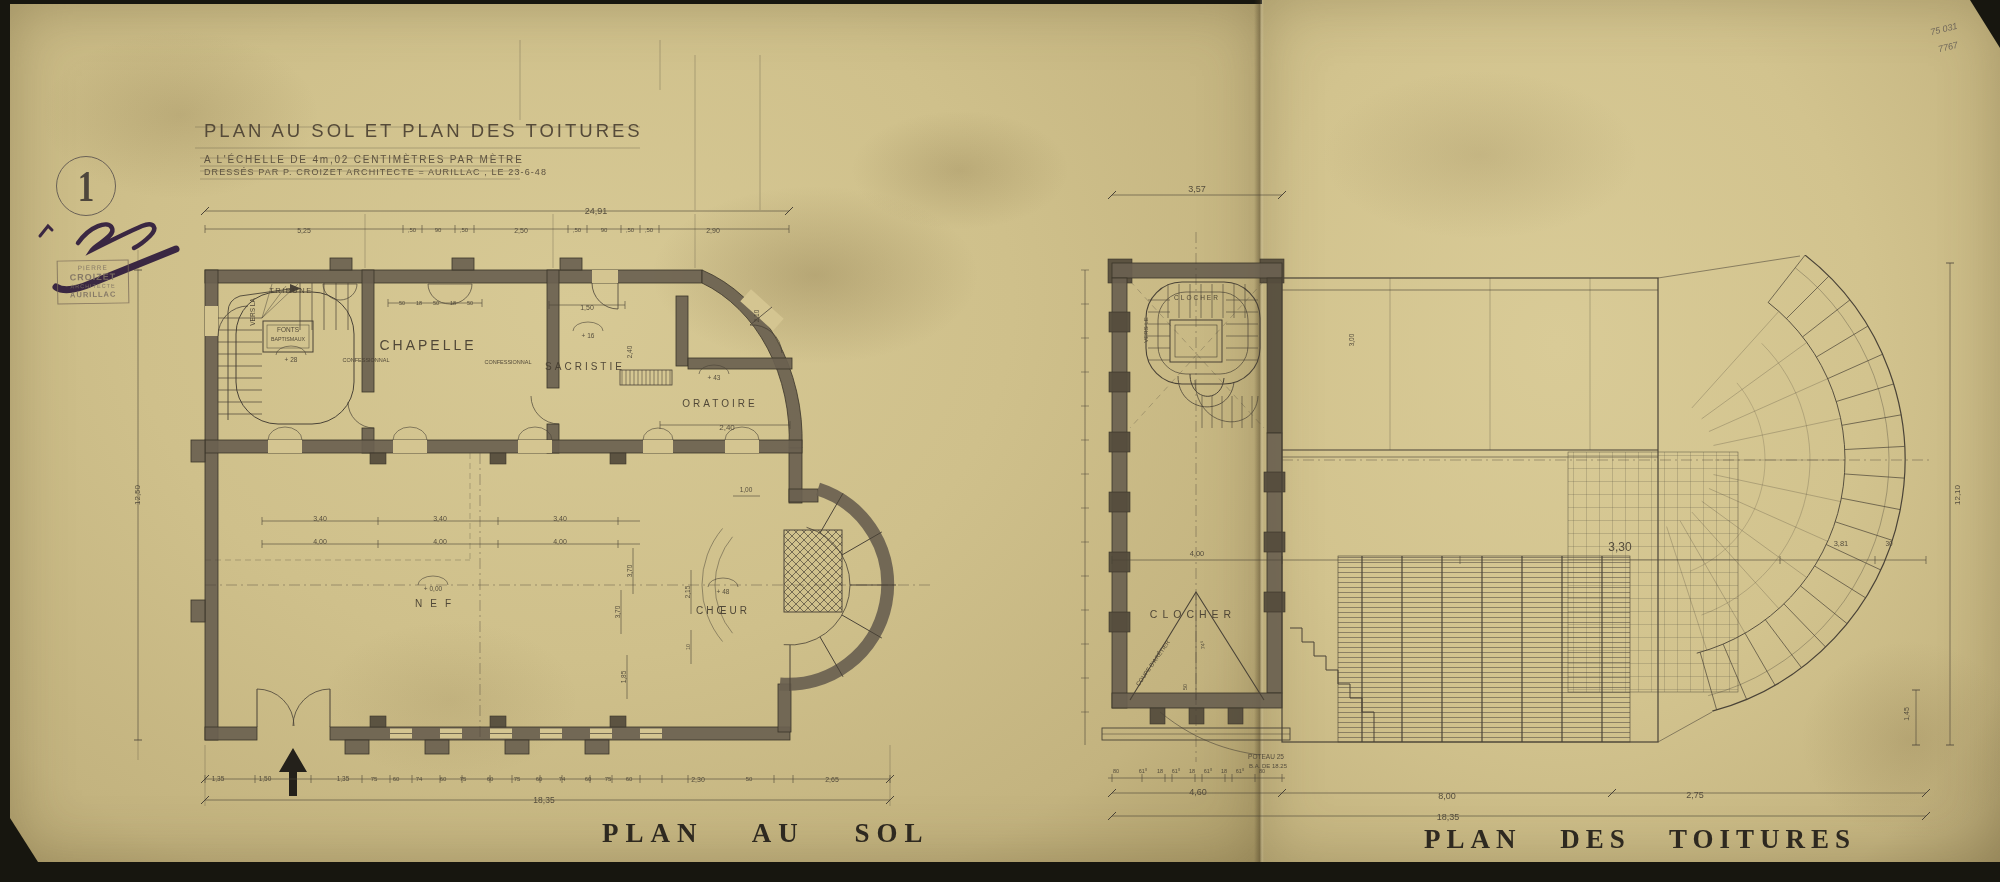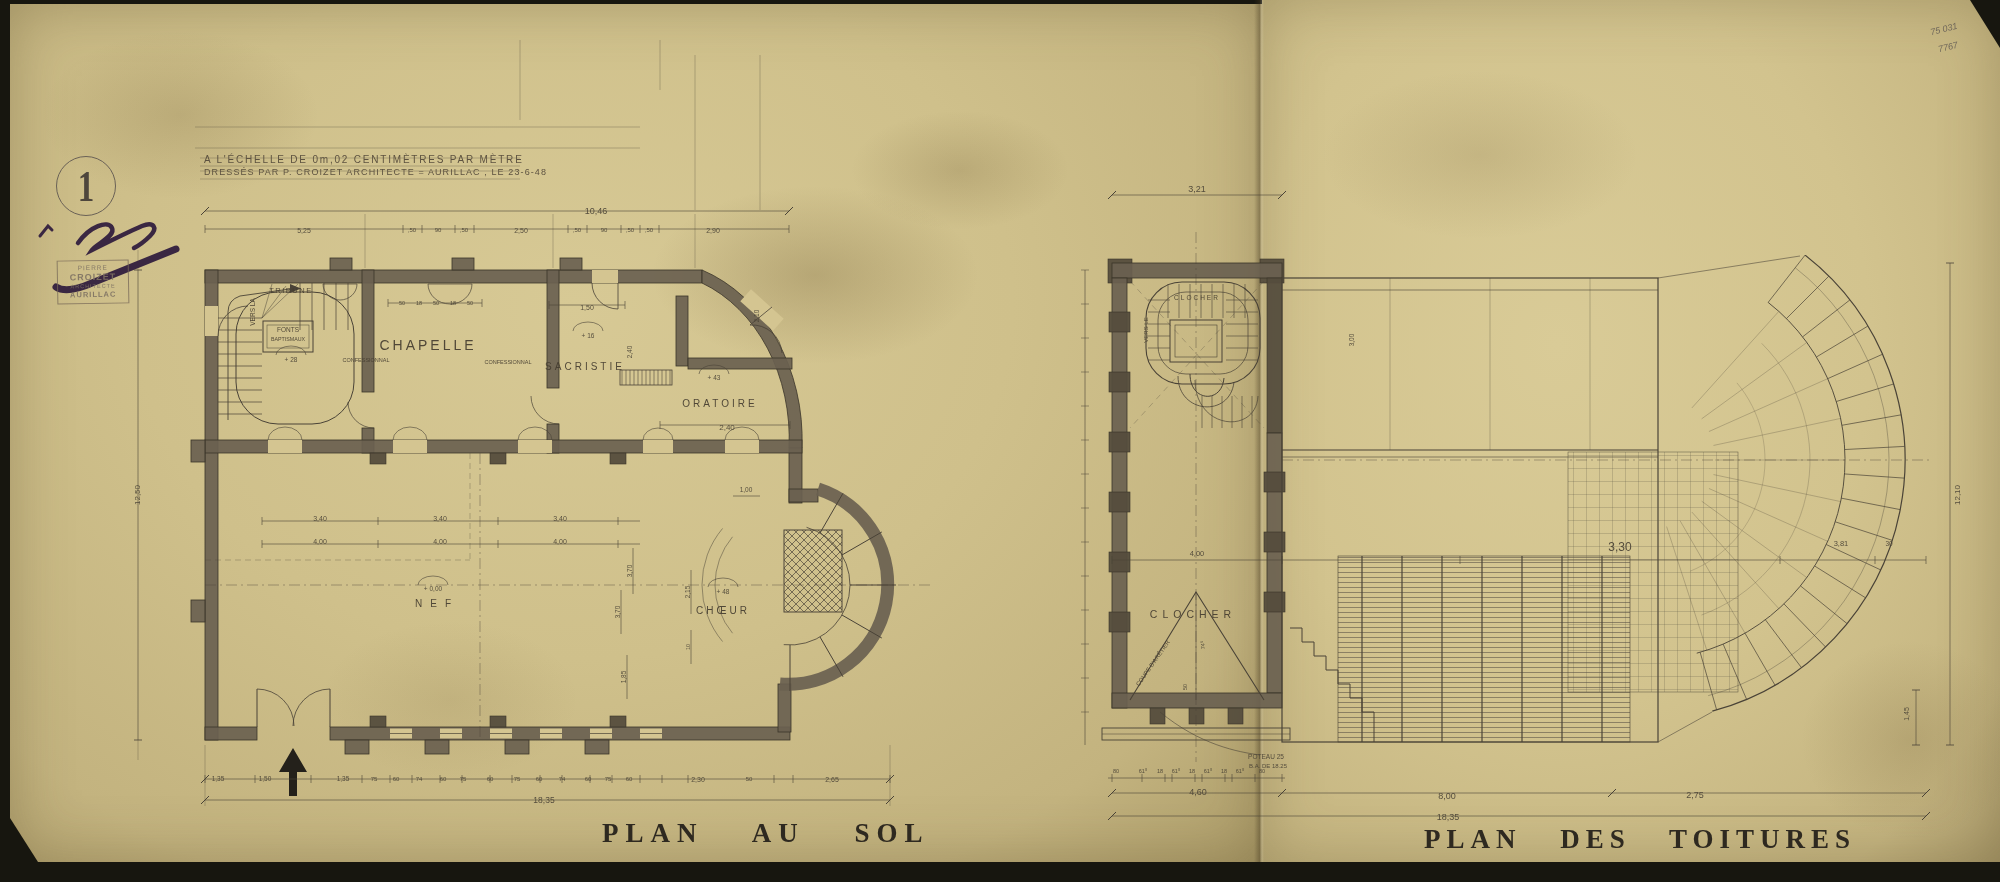--- a/index.html
+++ b/index.html
@@ -468,21 +468,22 @@
         <line x1="618" y1="540" x2="618" y2="548" stroke="#4a4337" stroke-width="0.6"></line>
       </g>
 
     <g>
       <path d="M 78,243 C 90,226 108,220 112,228 C 116,236 96,244 92,250 C 104,244 128,232 142,226 C 154,221 158,228 150,236 C 144,242 138,246 134,248" stroke="#3a2742" stroke-width="4.5" fill="none" stroke-linecap="round"></path>
       <path d="M 56,287 C 64,292 76,290 92,283 L 176,249" stroke="#3a2742" stroke-width="7" fill="none" stroke-linecap="round"></path>
       <path d="M 40,236 l 8,-10 l 4,4" stroke="#3a2742" stroke-width="3" fill="none" stroke-linecap="round"></path>
     </g>
   </svg>
 
-  <div class="sub1">A L'ÉCHELLE DE 0m,02 CENTIMÈTRES PAR MÈTRE</div>
+  <div class="page-title">PLAN AU SOL ET PLAN DES TOITURES</div>
+  <div class="sub1">A L'ÉCHELLE DE 4m,02 CENTIMÈTRES PAR MÈTRE</div>
   <div class="sub2">DRESSÉS PAR P. CROIZET ARCHITECTE = AURILLAC , LE 23-6-48</div>
 
   <div class="badge">
     <span>1</span>
   </div>
 
   <div class="stamp">
     <div class="st1">PIERRE</div>
     <div class="st2">CROIZET</div>
     <div class="st3">ARCHITECTE</div>
@@ -506,21 +507,21 @@
       <span class="annot room" style="left: 508px; top: 363px; font-size: 5.5px; transform: translate(-50%, -50%) rotate(0deg);">CONFESSIONNAL</span>
       <span class="annot room" style="left: 585px; top: 367px; font-size: 10px; letter-spacing: 3px; transform: translate(-50%, -50%) rotate(0deg);">SACRISTIE</span>
       <span class="annot" style="left: 588px; top: 336px; font-size: 6.5px; transform: translate(-50%, -50%) rotate(0deg);">+ 16</span>
       <span class="annot room" style="left: 720px; top: 404px; font-size: 10px; letter-spacing: 3px; transform: translate(-50%, -50%) rotate(0deg);">ORATOIRE</span>
       <span class="annot" style="left: 714px; top: 378px; font-size: 6.5px; transform: translate(-50%, -50%) rotate(0deg);">+ 43</span>
       <span class="annot" style="left: 727px; top: 428px; font-size: 8px; transform: translate(-50%, -50%) rotate(0deg);">2,40</span>
       <span class="annot room" style="left: 437px; top: 604px; font-size: 10px; letter-spacing: 8px; transform: translate(-50%, -50%) rotate(0deg);">NEF</span>
       <span class="annot" style="left: 433px; top: 589px; font-size: 6.5px; transform: translate(-50%, -50%) rotate(0deg);">+ 0,00</span>
       <span class="annot room" style="left: 723px; top: 611px; font-size: 10px; letter-spacing: 3px; transform: translate(-50%, -50%) rotate(0deg);">CHŒUR</span>
       <span class="annot" style="left: 723px; top: 592px; font-size: 6.5px; transform: translate(-50%, -50%) rotate(0deg);">+ 48</span>
-      <span class="annot" style="left: 596px; top: 211px; font-size: 9px; transform: translate(-50%, -50%) rotate(0deg);">10,46</span>
+      <span class="annot" style="left: 596px; top: 211px; font-size: 9px; transform: translate(-50%, -50%) rotate(0deg);">24,91</span>
       <span class="annot" style="left: 304px; top: 230px; font-size: 7px; transform: translate(-50%, -50%) rotate(0deg);">5,25</span>
       <span class="annot" style="left: 412px; top: 230px; font-size: 6px; transform: translate(-50%, -50%) rotate(0deg);">,50</span>
       <span class="annot" style="left: 438px; top: 230px; font-size: 6px; transform: translate(-50%, -50%) rotate(0deg);">90</span>
       <span class="annot" style="left: 464px; top: 230px; font-size: 6px; transform: translate(-50%, -50%) rotate(0deg);">,50</span>
       <span class="annot" style="left: 521px; top: 230px; font-size: 7px; transform: translate(-50%, -50%) rotate(0deg);">2,50</span>
       <span class="annot" style="left: 577px; top: 230px; font-size: 6px; transform: translate(-50%, -50%) rotate(0deg);">,50</span>
       <span class="annot" style="left: 604px; top: 230px; font-size: 6px; transform: translate(-50%, -50%) rotate(0deg);">90</span>
       <span class="annot" style="left: 630px; top: 230px; font-size: 6px; transform: translate(-50%, -50%) rotate(0deg);">,50</span>
       <span class="annot" style="left: 649px; top: 230px; font-size: 6px; transform: translate(-50%, -50%) rotate(0deg);">,50</span>
       <span class="annot" style="left: 713px; top: 230px; font-size: 7px; transform: translate(-50%, -50%) rotate(0deg);">2,90</span>
@@ -567,21 +568,21 @@
     </div>
   <div class="annot-layer" id="annot-roof">
       <span class="annot room" style="left: 1197px; top: 298px; font-size: 6.5px; letter-spacing: 2px; transform: translate(-50%, -50%) rotate(0deg);">CLOCHER</span>
       <span class="annot room" style="left: 1146px; top: 330px; font-size: 6px; transform: translate(-50%, -50%) rotate(-90deg);">VERS LE</span>
       <span class="annot room" style="left: 1193px; top: 614px; font-size: 10.5px; letter-spacing: 5px; transform: translate(-50%, -50%) rotate(0deg);">CLOCHER</span>
       <span class="annot room" style="left: 1153px; top: 663px; font-size: 6px; transform: translate(-50%, -50%) rotate(-55deg);">COUPE D'ARÊTIER</span>
       <span class="annot" style="left: 1204px; top: 645px; font-size: 5.5px; transform: translate(-50%, -50%) rotate(-90deg);">74⁵</span>
       <span class="annot" style="left: 1186px; top: 687px; font-size: 5.5px; transform: translate(-50%, -50%) rotate(-90deg);">50</span>
       <span class="annot" style="left: 1266px; top: 757px; font-size: 6.5px; transform: translate(-50%, -50%) rotate(0deg);">POTEAU 25</span>
       <span class="annot" style="left: 1268px; top: 766px; font-size: 6px; transform: translate(-50%, -50%) rotate(0deg);">B.A. DE 18.25</span>
-      <span class="annot" style="left: 1197px; top: 189px; font-size: 9px; transform: translate(-50%, -50%) rotate(0deg);">3,21</span>
+      <span class="annot" style="left: 1197px; top: 189px; font-size: 9px; transform: translate(-50%, -50%) rotate(0deg);">3,57</span>
       <span class="annot" style="left: 1197px; top: 554px; font-size: 7.5px; transform: translate(-50%, -50%) rotate(0deg);">4,00</span>
       <span class="annot" style="left: 1620px; top: 547px; font-size: 12px; transform: translate(-50%, -50%) rotate(0deg);">3,30</span>
       <span class="annot" style="left: 1841px; top: 544px; font-size: 7.5px; transform: translate(-50%, -50%) rotate(0deg);">3,81</span>
       <span class="annot" style="left: 1889px; top: 544px; font-size: 6.5px; transform: translate(-50%, -50%) rotate(0deg);">30</span>
       <span class="annot" style="left: 1352px; top: 340px; font-size: 6.5px; transform: translate(-50%, -50%) rotate(-90deg);">3,00</span>
       <span class="annot" style="left: 1958px; top: 495px; font-size: 8px; transform: translate(-50%, -50%) rotate(-90deg);">12,10</span>
       <span class="annot" style="left: 1906px; top: 714px; font-size: 7px; transform: translate(-50%, -50%) rotate(-90deg);">1,45</span>
       <span class="annot" style="left: 1116px; top: 772px; font-size: 5.5px; transform: translate(-50%, -50%) rotate(0deg);">80</span>
       <span class="annot" style="left: 1143px; top: 772px; font-size: 5.5px; transform: translate(-50%, -50%) rotate(0deg);">61⁵</span>
       <span class="annot" style="left: 1160px; top: 772px; font-size: 5.5px; transform: translate(-50%, -50%) rotate(0deg);">18</span>

